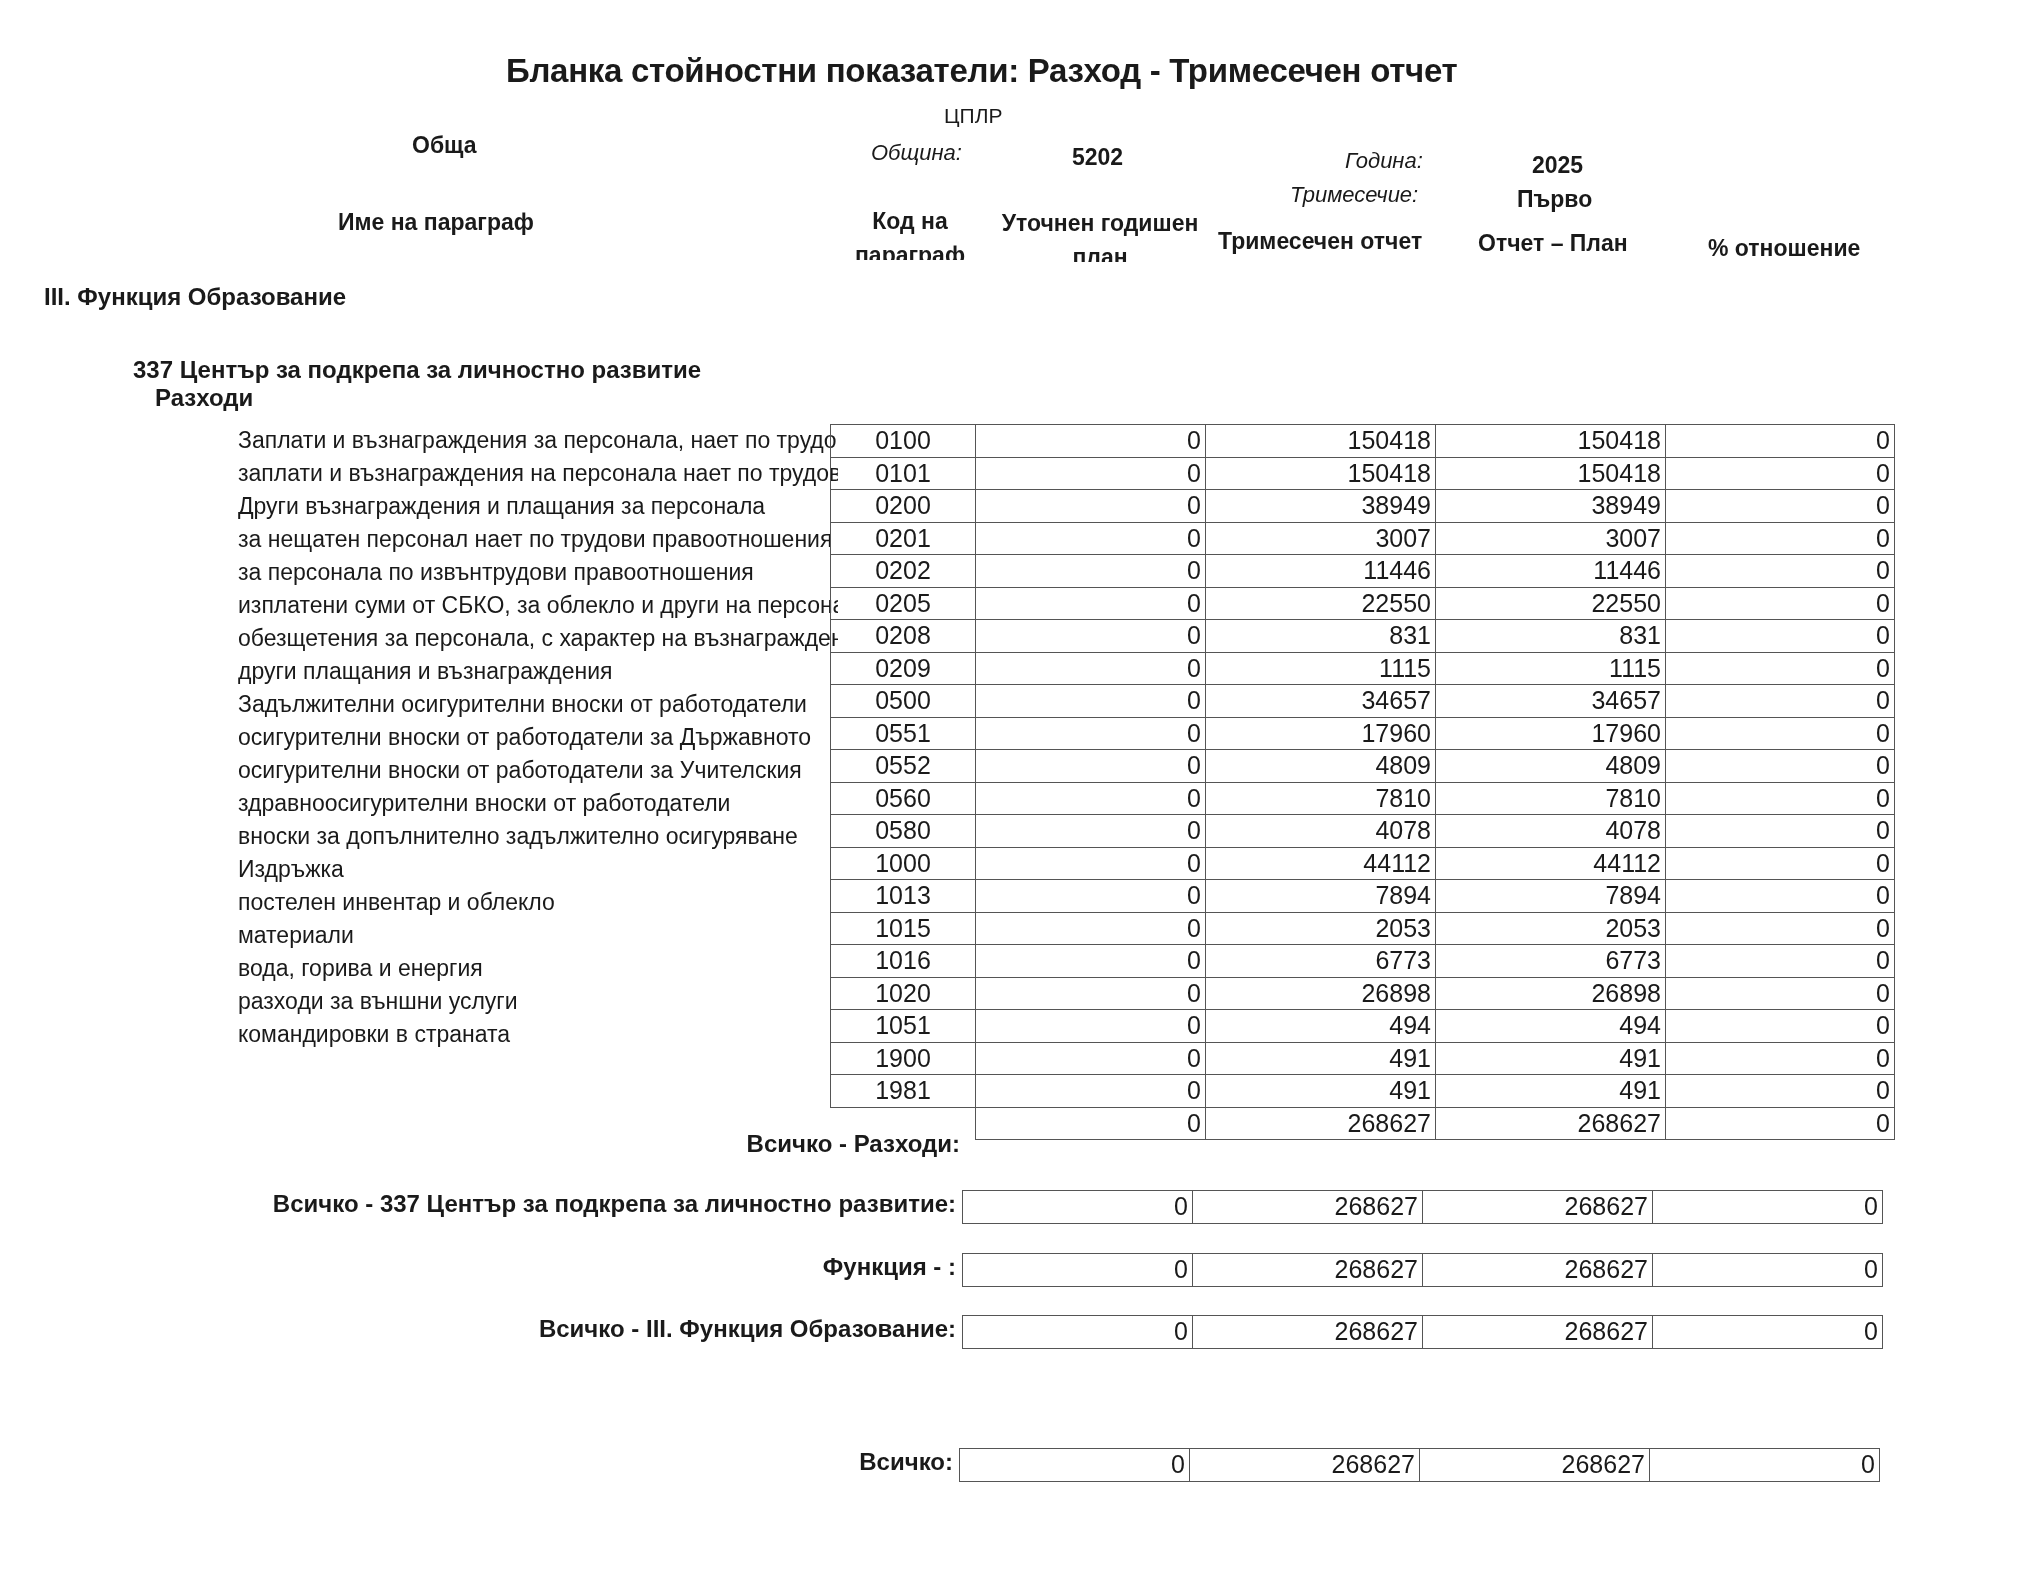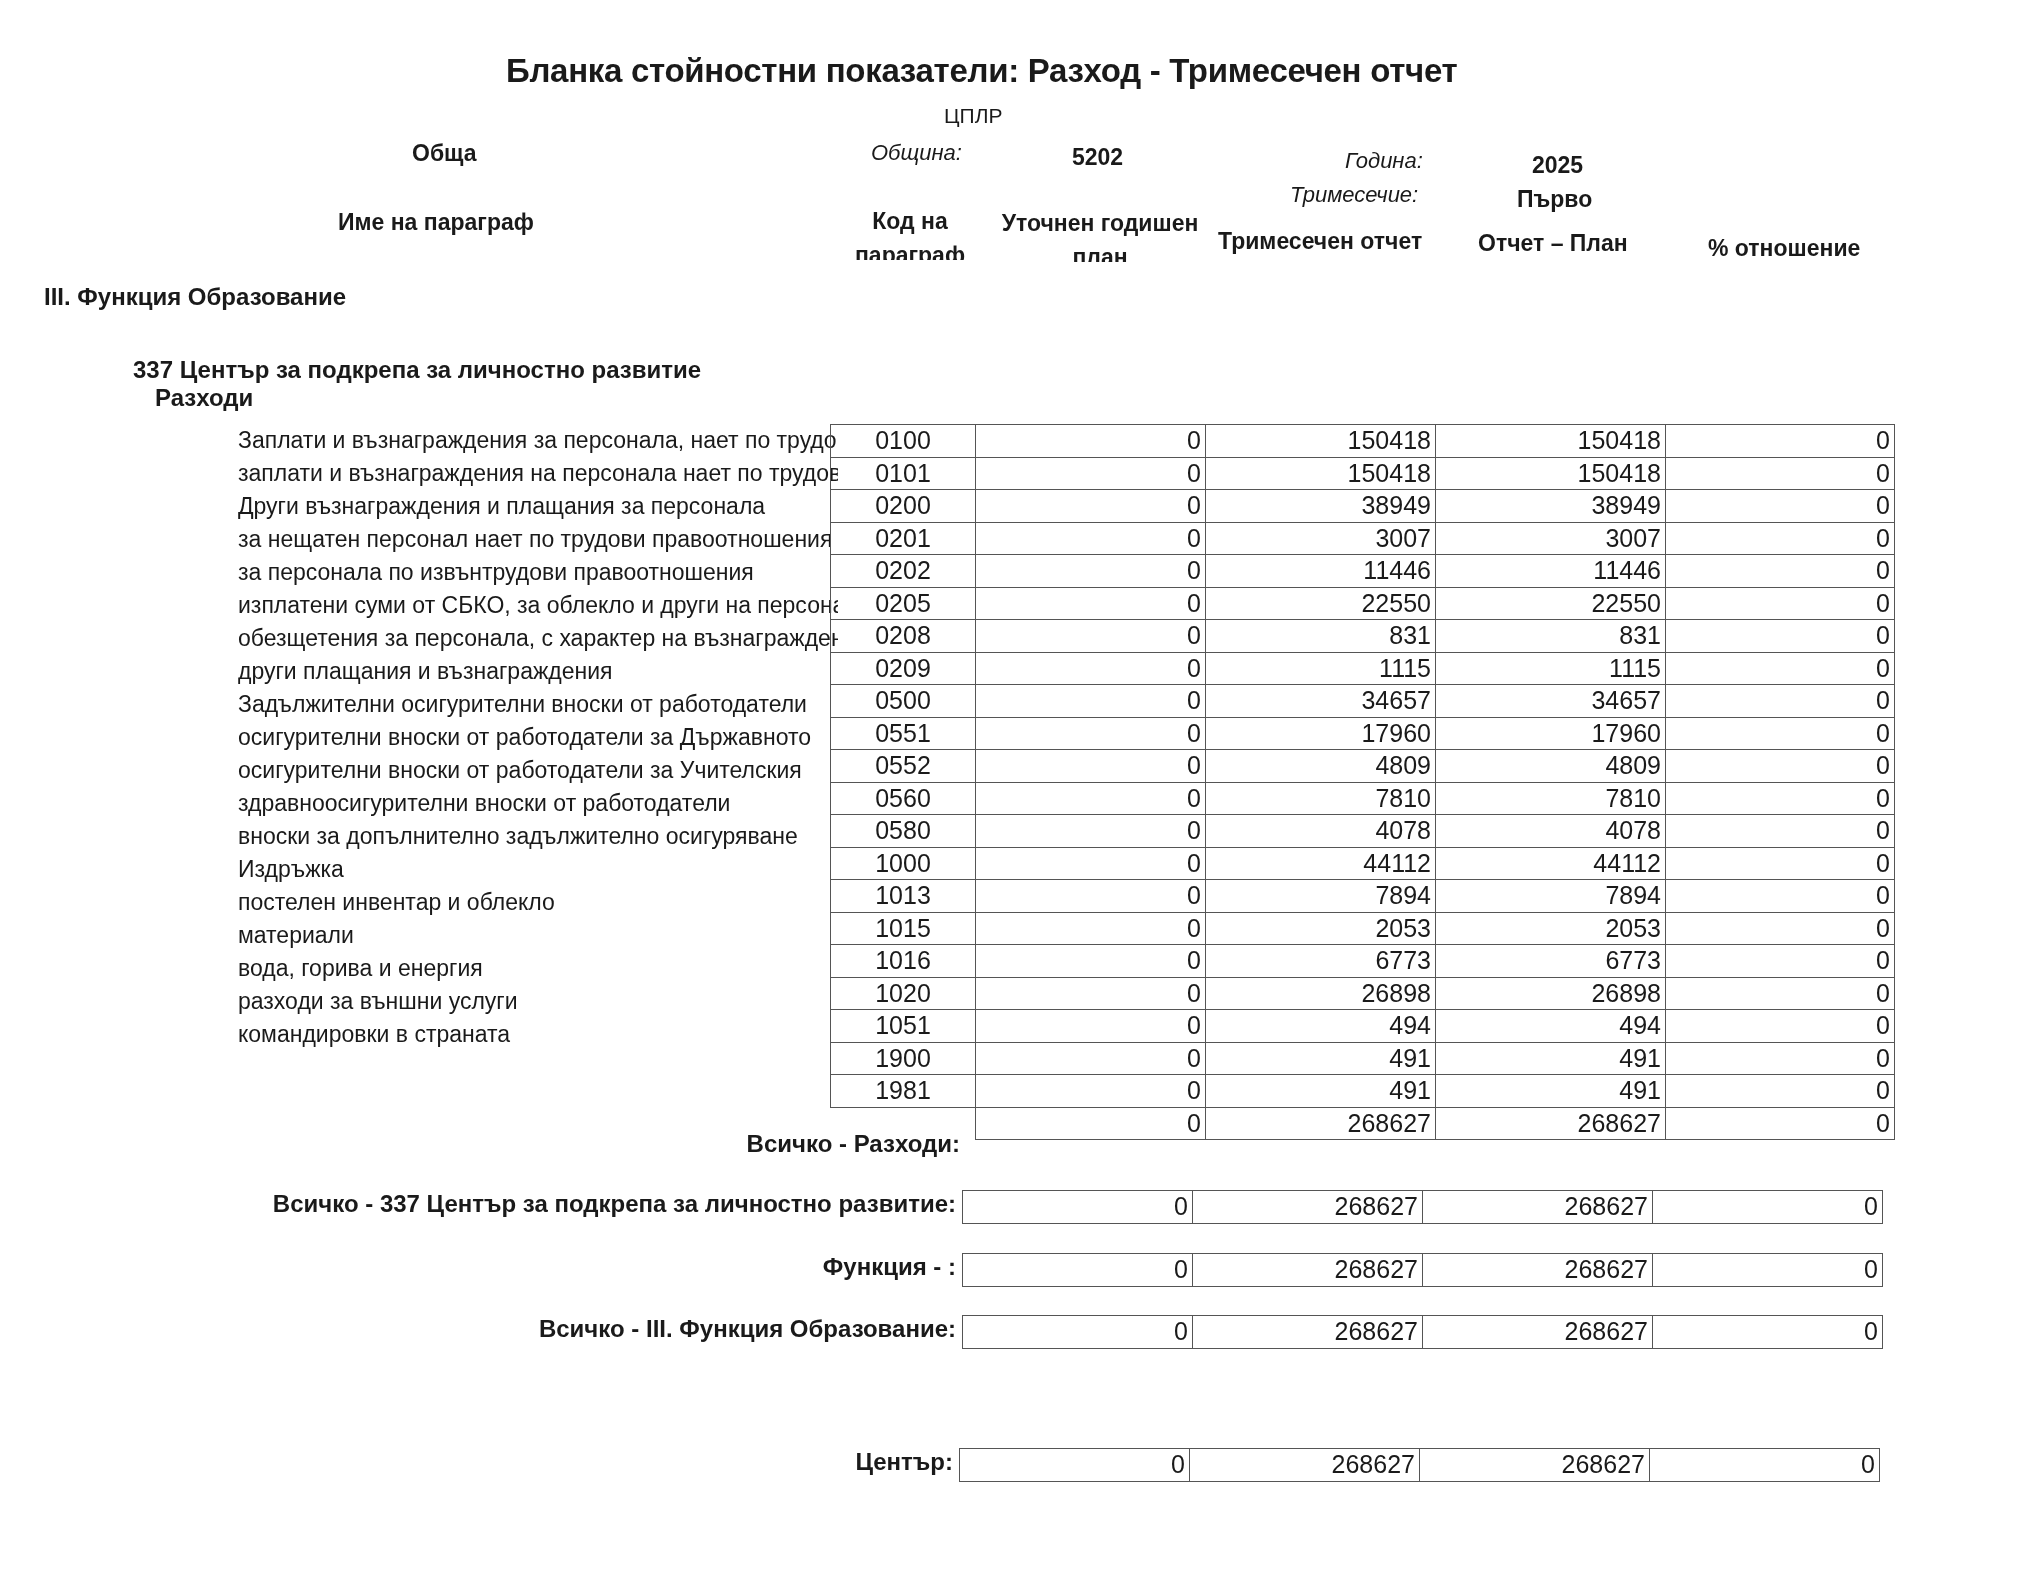--- a/index.html
+++ b/index.html
@@ -30,21 +30,21 @@
       line-height: 31px;
     }
     table.grid td.code { text-align: center; }
     .totlabel { font-size: 24px; font-weight: bold; text-align: right; }
   </style>
 </head>
 <body>
 
 <div class="abs title">Бланка стойностни показатели: Разход - Тримесечен отчет</div>
 <div class="abs subtitle">ЦПЛР</div>
-<div class="abs hdr" style="left:412px; top:140px;">Обща</div>
+<div class="abs hdr" style="left:412px; top:132px;">Обща</div>
 <div class="abs meta-label" style="left:871px; top:140px;">Община:</div>
 <div class="abs meta-val" style="left:1072px; top:144px;">5202</div>
 <div class="abs meta-label" style="left:1345px; top:148px;">Година:</div>
 <div class="abs meta-val" style="left:1532px; top:152px;">2025</div>
 <div class="abs meta-label" style="left:1290px; top:182px;">Тримесечие:</div>
 <div class="abs meta-val" style="left:1517px; top:186px;">Първо</div>
 
 <div class="abs hdr" style="left:338px; top:209px;">Име на параграф</div>
 <div class="abs colhdr" style="left:850px; top:204px; width:120px; height:56px; white-space:normal;">Код на параграф</div>
 <div class="abs colhdr" style="left:985px; top:206px; width:230px; height:56px; white-space:normal;">Уточнен годишен план</div>
@@ -292,21 +292,21 @@
   <tbody>
       <tr>
         <td>0</td>
         <td>268627</td>
         <td>268627</td>
         <td>0</td>
       </tr>
 </tbody>
   </table>
 
-<div class="abs totlabel" style="left:700px; top:1448px; width:253px;">Център:</div>
+<div class="abs totlabel" style="left:700px; top:1448px; width:253px;">Всичко:</div>
 <table class="grid" style="left:959px; top:1448px; width:920px;">
   <colgroup>
       <col style="width:230px">
       <col style="width:230px">
       <col style="width:230px">
       <col style="width:230px">
     </colgroup>
   <tbody>
       <tr>
         <td>0</td>

